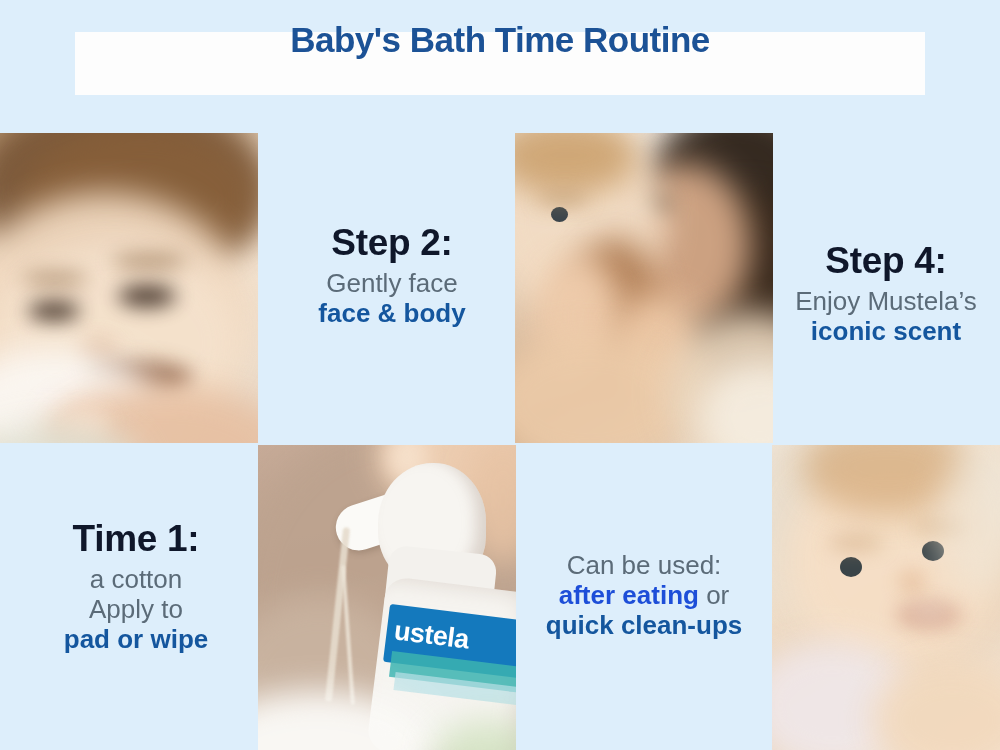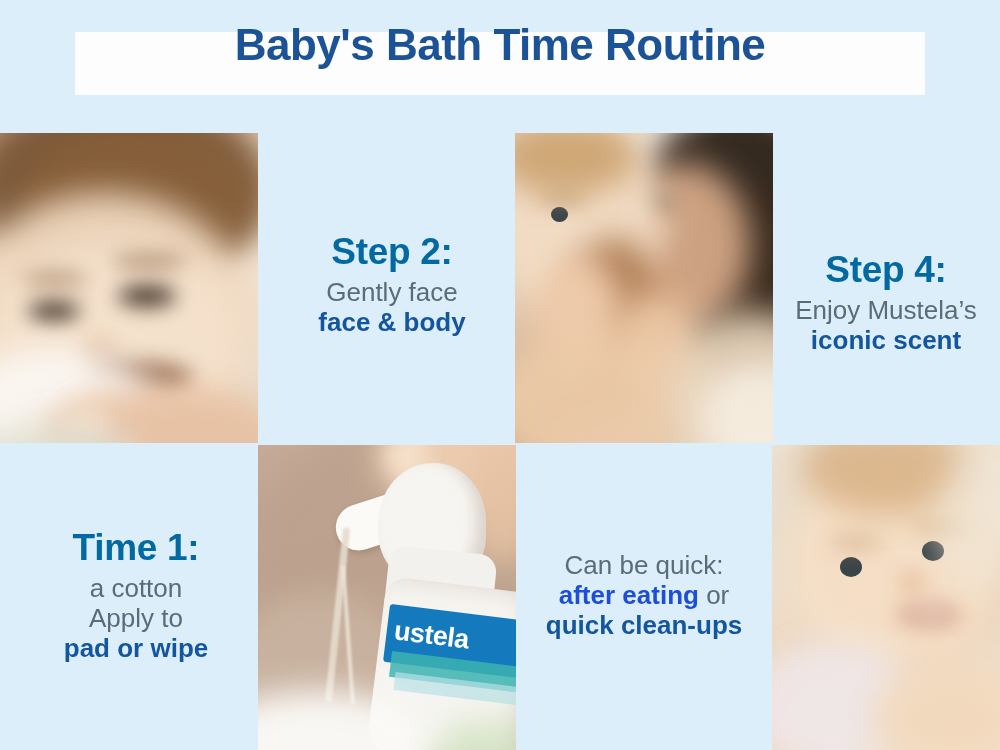--- a/index.html
+++ b/index.html
@@ -12,21 +12,21 @@
   .canvas{position:relative;width:1000px;height:750px;background:#ddeefb;overflow:hidden;}
 
   
   .title-band{
     position:absolute;left:75px;top:32px;width:850px;height:63px;
     background:#fdfdfd;
   }
   .title-text{
     position:absolute;left:0;top:20px;width:1000px;
     text-align:center;
-    font-size:44px;font-weight:bold;letter-spacing:-0.5px;
+    font-size:35px;font-weight:bold;letter-spacing:-0.5px;
     color:#1c5296;
     font-family:"Liberation Sans", sans-serif;
     white-space:nowrap;
   }
 
   
   .photo{position:absolute;overflow:hidden;}
 
   
   #photo-baby-wiped{left:0px;top:133px;width:258px;height:310px;
@@ -42,22 +42,22 @@
      background:linear-gradient(150deg,#efe6da 0%,#f2e1cd 30%,#e8cfb4 60%,#f6ece0 100%);}
 
   
   .blob{position:absolute;border-radius:50%;filter:blur(10px);}
   .blob2{position:absolute;border-radius:50%;filter:blur(16px);}
   .sharp{position:absolute;border-radius:50%;}
 
   
   .textblock{position:absolute;text-align:center;line-height:1.16;}
   .step-head{
-    font-size:37px;font-weight:bold;color:#0369a1;letter-spacing:-0.3px;
-    margin:9px 0 3px 0;white-space:nowrap;
+    font-size:37px;font-weight:bold;color:#0f172a;letter-spacing:-0.3px;
+    margin:0 0 3px 0;white-space:nowrap;
   }
   .sub-line{font-size:26px;color:#5b6b78;white-space:nowrap;}
   .bold-line{font-size:26px;font-weight:bold;color:#14569e;white-space:nowrap;}
   .bold-inline{font-weight:bold;color:#1d4ed8;}
   .plain-inline{color:#5b6b78;}
 
   #block-step2{left:270px;top:222px;width:244px;}
   #block-step4{left:772px;top:240px;width:228px;}
   #block-step1{left:14px;top:518px;width:244px;}
   #block-usage{left:516px;top:550px;width:256px;}
@@ -192,20 +192,20 @@
   </div>
 
   <div class="textblock" id="block-step1">
     <div class="step-head">Time 1:</div>
     <div class="sub-line">a cotton</div>
     <div class="sub-line">Apply to</div>
     <div class="bold-line">pad or wipe</div>
   </div>
 
   <div class="textblock" id="block-usage">
-    <div class="sub-line">Can be quick:</div>
+    <div class="sub-line">Can be used:</div>
     <div class="sub-line">
       <span class="bold-inline">after eating</span><span class="plain-inline"> or</span>
     </div>
     <div class="bold-line">quick clean-ups</div>
   </div>
 
 </div>
 
 </body></html>

